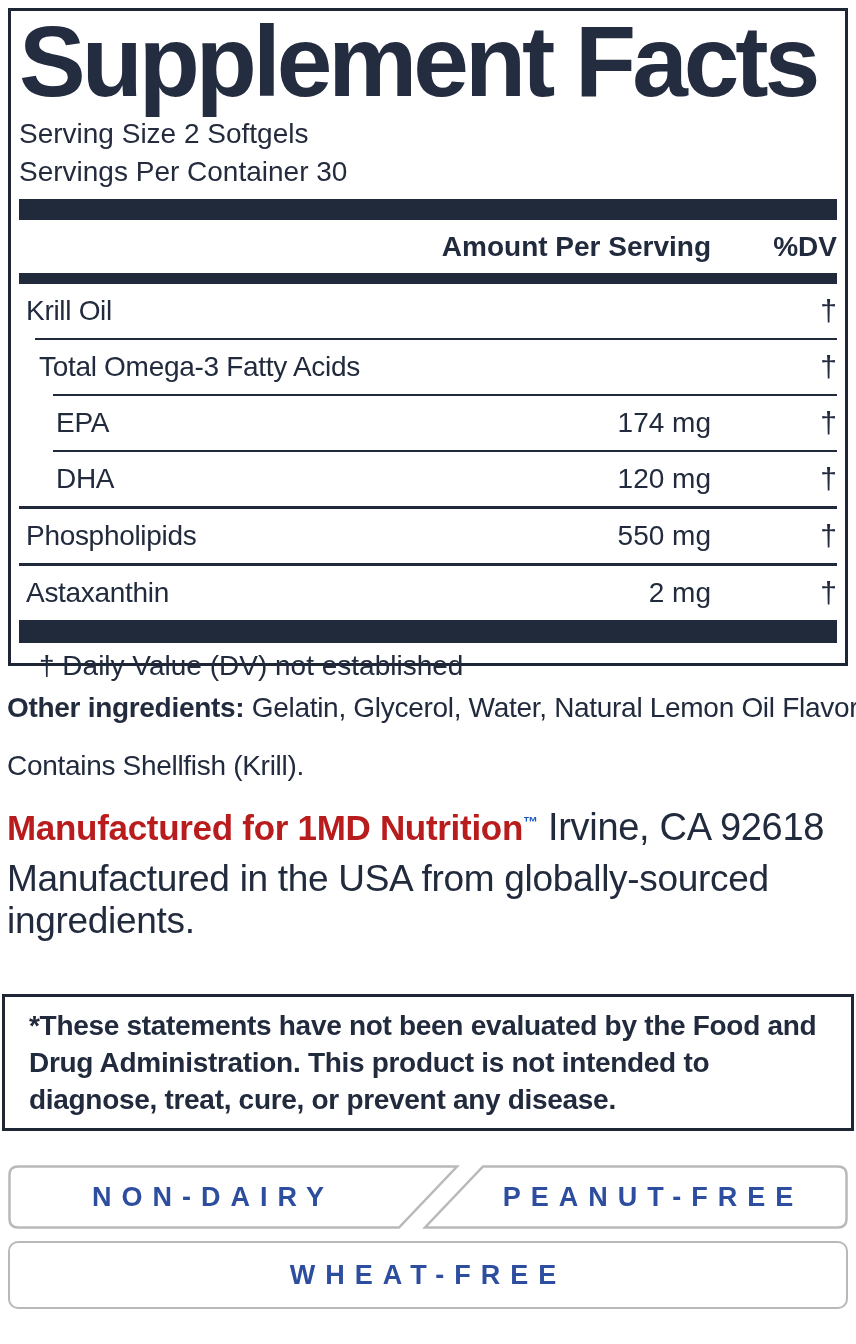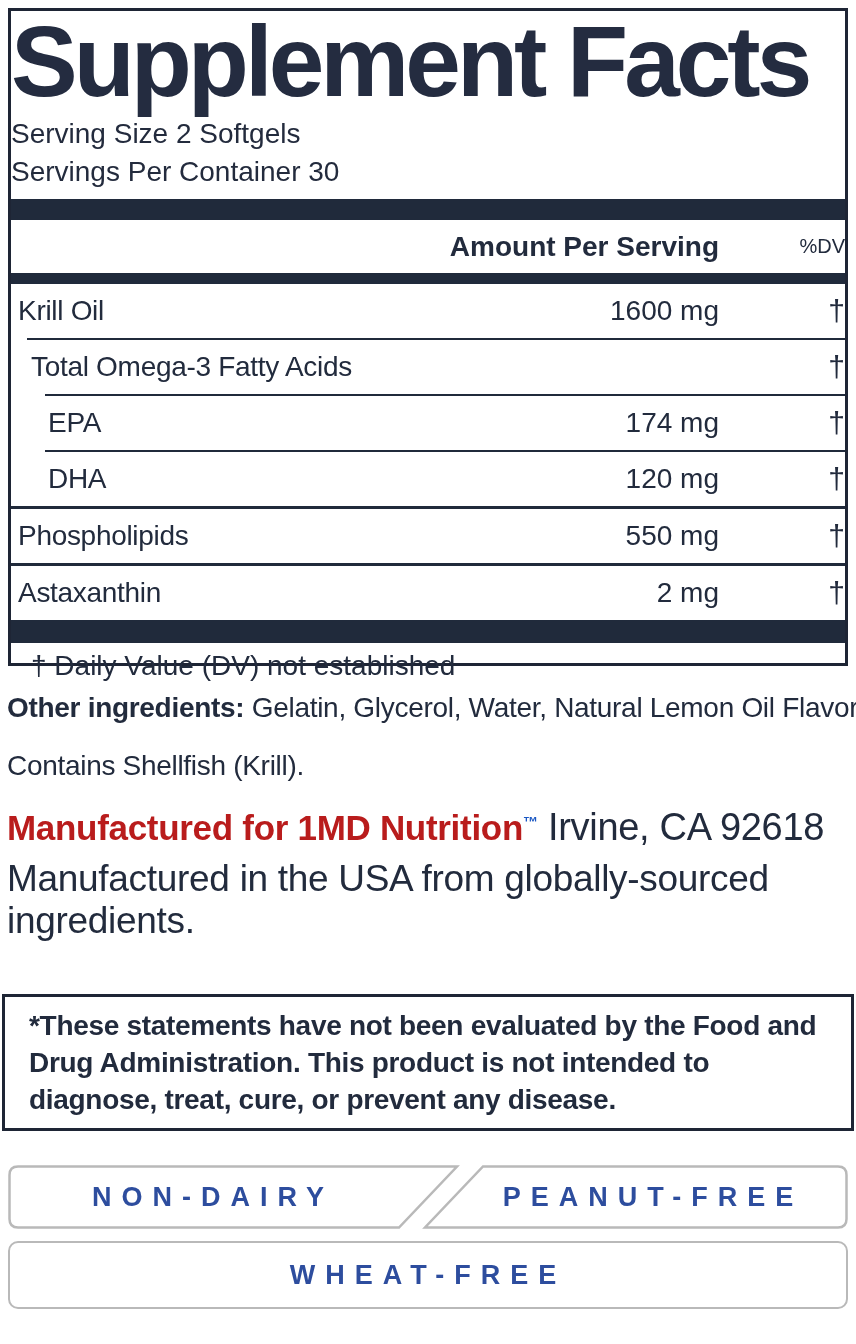--- a/index.html
+++ b/index.html
@@ -10,40 +10,40 @@
     color: #222b3d;
     overflow: hidden;
     position: relative;
   }
 
   
   .facts-panel {
     margin: 8px 8px 0 8px;
     width: 840px; height: 658px;
     border: 3.5px solid #1e2535;
-    padding: 0 0;
+    padding: 0 8px;
     background: #fff;
   }
   .sf-title {
     margin-top: 4px;
     font-size: 100px; font-weight: bold;
     letter-spacing: -4px; line-height: 0.92;
     color: #242c40; white-space: nowrap;
   }
   .serving-line { font-size: 28px; line-height: 38px; color: #232b3d; }
   .serving-line.first { margin-top: 8px; }
 
   .bar { background: #202a3b; width: 100%; }
   .bar-thick-top { height: 21px; margin-top: 8px; }
   .bar-thin { height: 11px; }
   .bar-thick-bottom { height: 23px; }
 
   .header-row { display: flex; align-items: center; height: 53px; }
   .h-amt { flex: 1; text-align: right; font-weight: bold; font-size: 28px; }
-  .h-dv { width: 126px; text-align: right; font-weight: normal; font-size: 20px; }
+  .h-dv { width: 126px; text-align: right; font-weight: bold; font-size: 28px; }
 
   .row { display: flex; align-items: center; height: 54px; font-size: 28px; }
   .row .name { flex: 1; padding-left: 7px; letter-spacing: -0.3px; }
   .row .name.ind1 { padding-left: 20px; }
   .row .name.ind2 { padding-left: 37px; }
   .row .amt { width: 162px; text-align: right; }
   .row .dv { width: 126px; text-align: right; font-size: 30px; }
 
   .sep { height: 2px; background: #202a3b; }
   .sep.s1 { margin-left: 16px; }
@@ -105,21 +105,20 @@
 
   <div class="header-row">
     <div class="h-amt">Amount Per Serving</div>
     <div class="h-dv">%DV</div>
   </div>
 
   <div class="bar bar-thin"></div>
 
   <div class="row">
     <div class="name">Krill Oil</div>
-    <div class="amt">1600 mg</div>
     <div class="dv">†</div>
   </div>
   <div class="sep s1"></div>
 
   <div class="row">
     <div class="name ind1">Total Omega-3 Fatty Acids</div>
     <div class="dv">†</div>
   </div>
   <div class="sep s2"></div>
 

